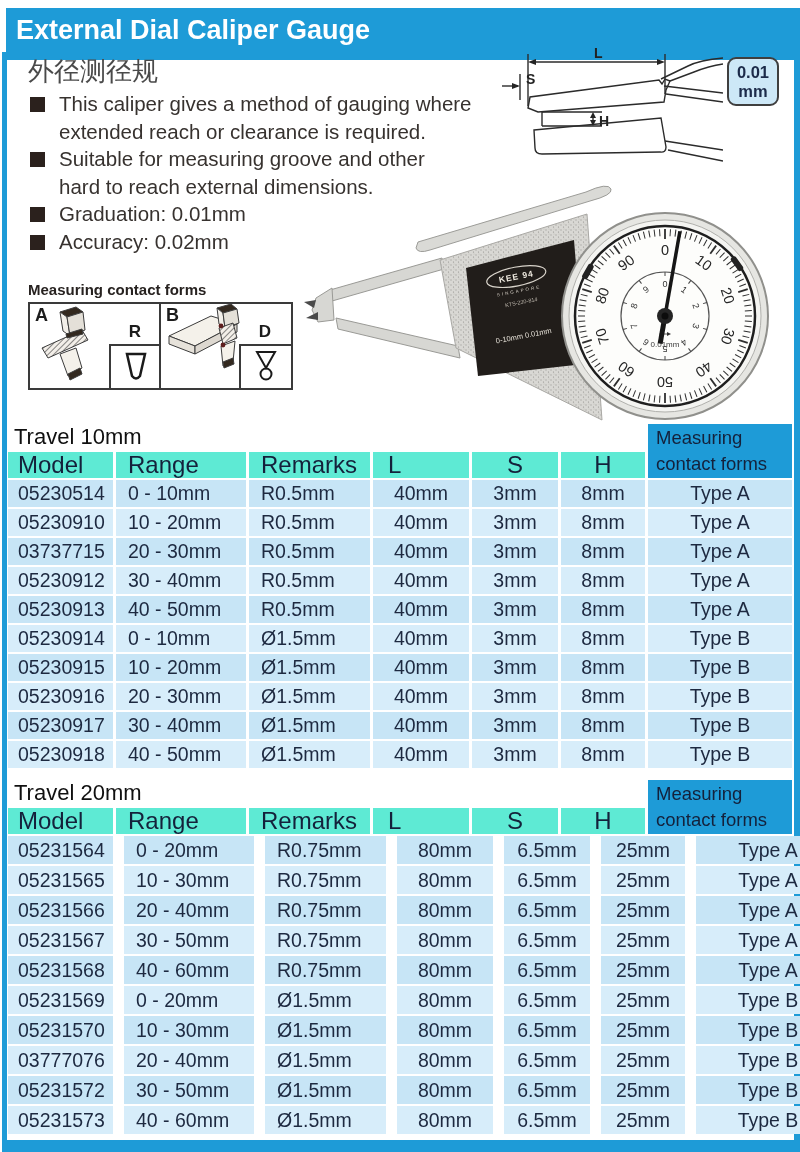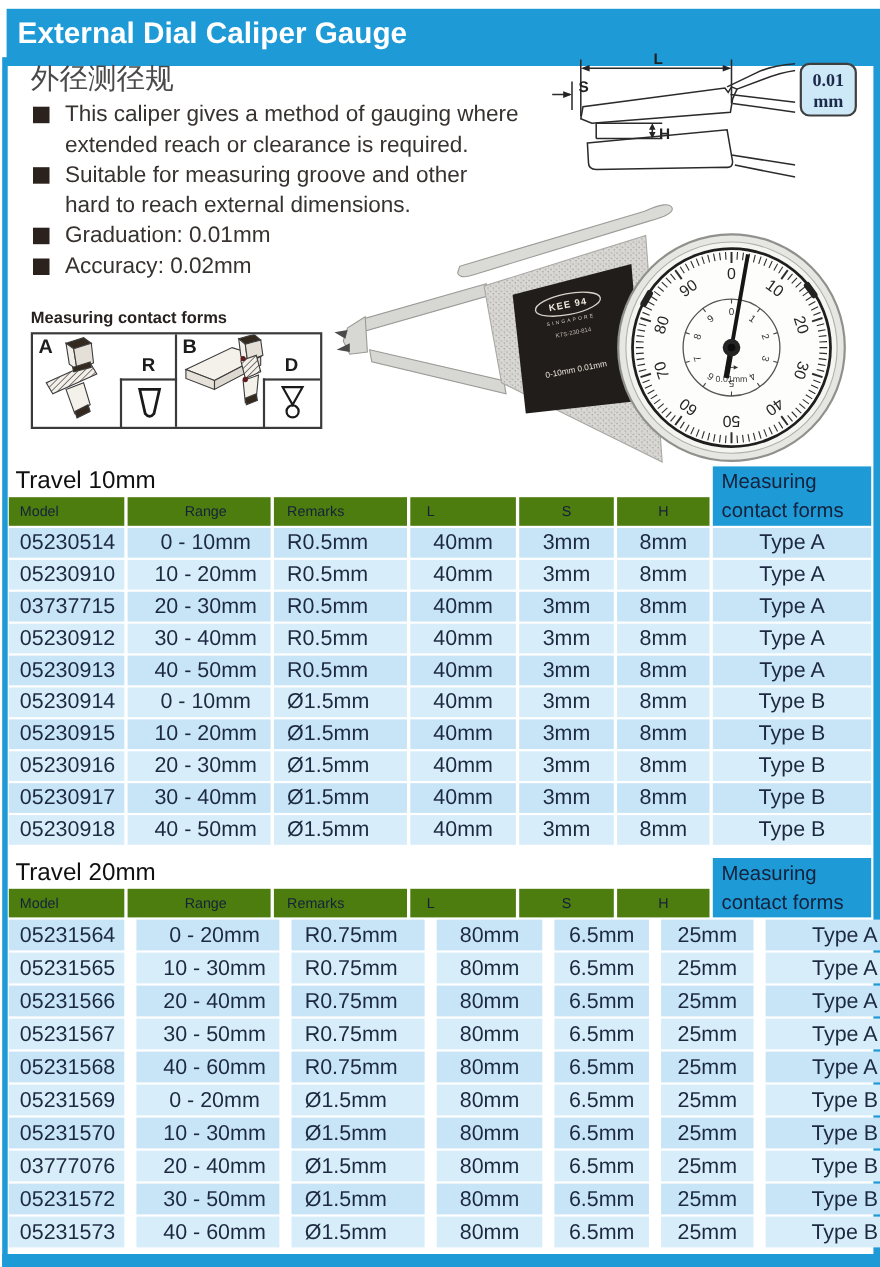--- a/index.html
+++ b/index.html
@@ -15,21 +15,21 @@
   .frame-bottom{position:absolute;left:2px;right:0;bottom:0;height:12px;background:#1e9bd7;}
   
   .cn-subtitle{position:absolute;left:28px;top:54px;font-size:26px;color:#4a4a4a;}
   .bullets{position:absolute;left:28px;top:90px;width:460px;}
   .bullet{display:flex;}
   .bullet .sq{width:15px;height:15px;background:#2b211d;margin:7px 14px 0 2px;flex:none;}
   .bullet .txt{font-size:20.5px;line-height:27.5px;color:#37322f;}
   
   .badge{position:absolute;left:727px;top:57px;width:48px;height:41px;background:#cde8f7;
     border:2px solid #3f3f3f;border-radius:9px;text-align:center;color:#1c2b4a;
-    font-weight:bold;font-size:16.5px;line-height:19px;padding-top:4px;font-family:Liberation Serif, serif;}
+    font-weight:bold;font-size:16.5px;line-height:19px;padding-top:4px;}
   
   .diagram{position:absolute;left:498px;top:46px;}
   .photo{position:absolute;left:290px;top:168px;}
   
   .mcf-heading{position:absolute;left:28px;top:281px;font-size:15px;font-weight:bold;color:#272220;}
   .mcf-box{position:absolute;left:28px;top:302px;width:261px;height:84px;border:2px solid #3a3a3a;}
   .mcf-divider{position:absolute;left:129px;top:0;bottom:0;width:2px;background:#3a3a3a;}
   .mcf-letter{position:absolute;font-size:18px;font-weight:bold;color:#1c1c1c;}
   .mcf-a{left:5px;top:1px;} .mcf-b{left:136px;top:1px;}
   .mcf-sub{position:absolute;top:40px;width:50px;height:44px;border-left:2px solid #3a3a3a;border-top:2px solid #3a3a3a;}
@@ -38,28 +38,28 @@
   .mcf-r{left:79px;} .mcf-d{left:209px;}
   .mcf-draw{position:absolute;left:0;top:0;pointer-events:none;}
   
   .table-block{position:absolute;left:8px;width:784px;}
   #t0{top:424px;} #t1{top:780px;}
   .travel-title{position:absolute;left:6px;top:0;height:27px;font-size:22px;color:#101010;}
   .contact-head{position:absolute;right:0;top:0;width:144px;height:54px;background:#1e9bd7;
     color:#14213b;font-size:18.5px;line-height:26px;padding:1px 0 0 8px;box-sizing:border-box;}
   .thead{position:absolute;left:0;top:28px;height:26px;display:grid;
     grid-template-columns:105px 130px 121px 96px 86px 84px;column-gap:3px;}
-  .hcell{background:#4d7c0f;color:#14213b;font-size:13px;line-height:26px;}
+  .hcell{background:#5eead4;color:#14213b;font-size:24px;line-height:26px;}
   .tbody{position:absolute;left:0;top:56px;width:784px;}
   .trow{display:grid;grid-template-columns:105px 130px 121px 96px 86px 84px 144px;column-gap:3px;margin-bottom:2px;}
   #t0 .trow{height:27px;} #t1 .trow{height:28px;gap:11px;}
   #t0 .tcell{line-height:27px;} #t1 .tcell{line-height:28px;}
   .tcell{font-size:19.5px;color:#1d2940;}
   .row-a .tcell{background:#c7e5f6;} .row-b .tcell{background:#d7edfa;}
-  .c0{padding-left:10px;} .c1{padding-left:12px;text-align:center;} .c2{padding-left:12px;}
+  .c0{padding-left:10px;} .c1{padding-left:12px;} .c2{padding-left:12px;}
   .c3,.c4,.c5,.c6{text-align:center;}
   .thead .c3{text-align:left;padding-left:15px;}
   svg text{font-family:"Liberation Sans",sans-serif;}
 </style>
 </head>
 <body>
 
 <div class="titlebar">External Dial Caliper Gauge</div>
 <div class="frame-left"></div>
 <div class="frame-right"></div>

